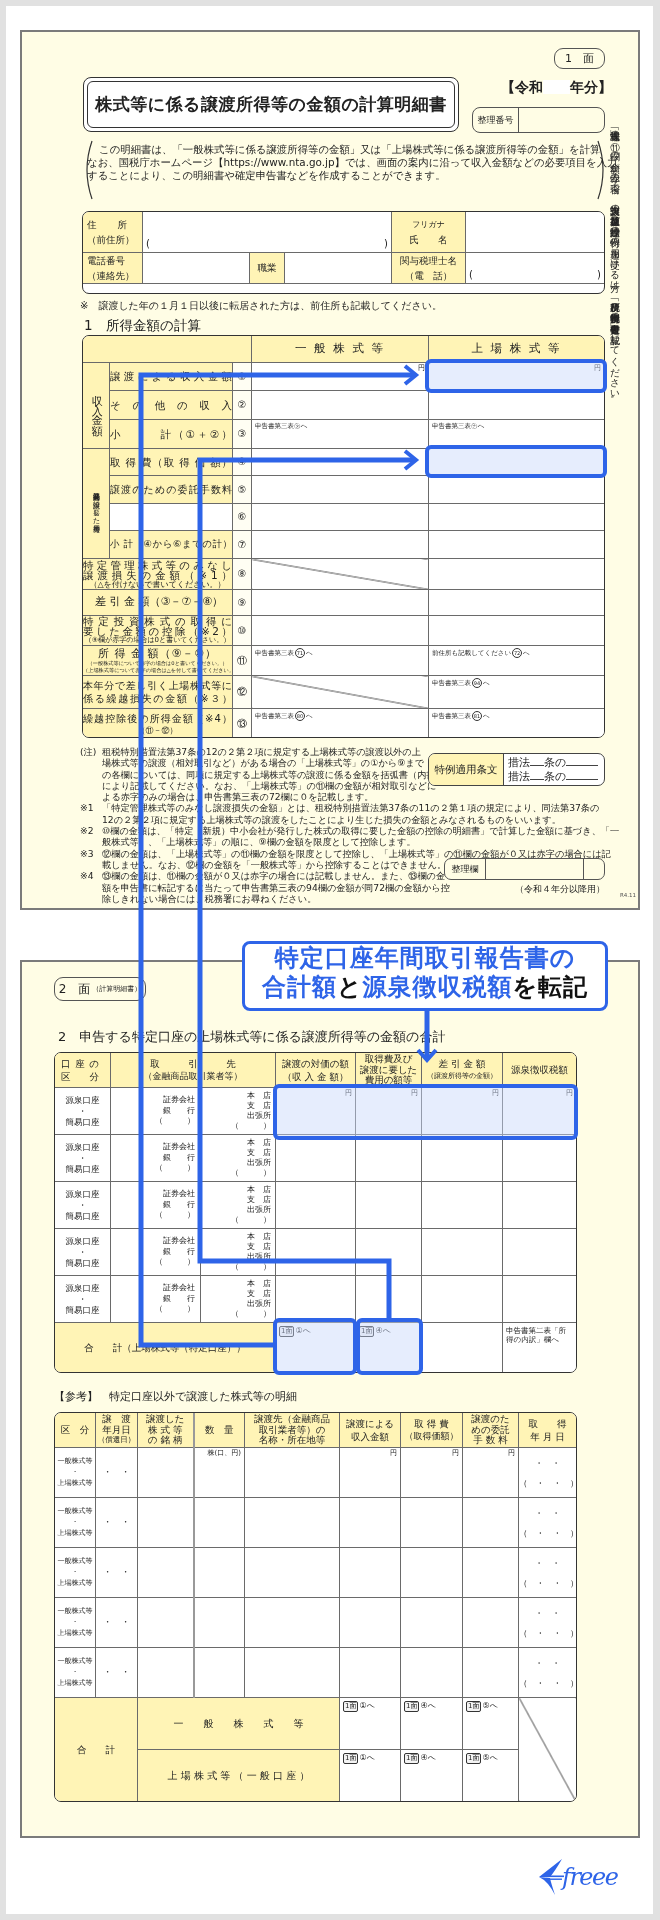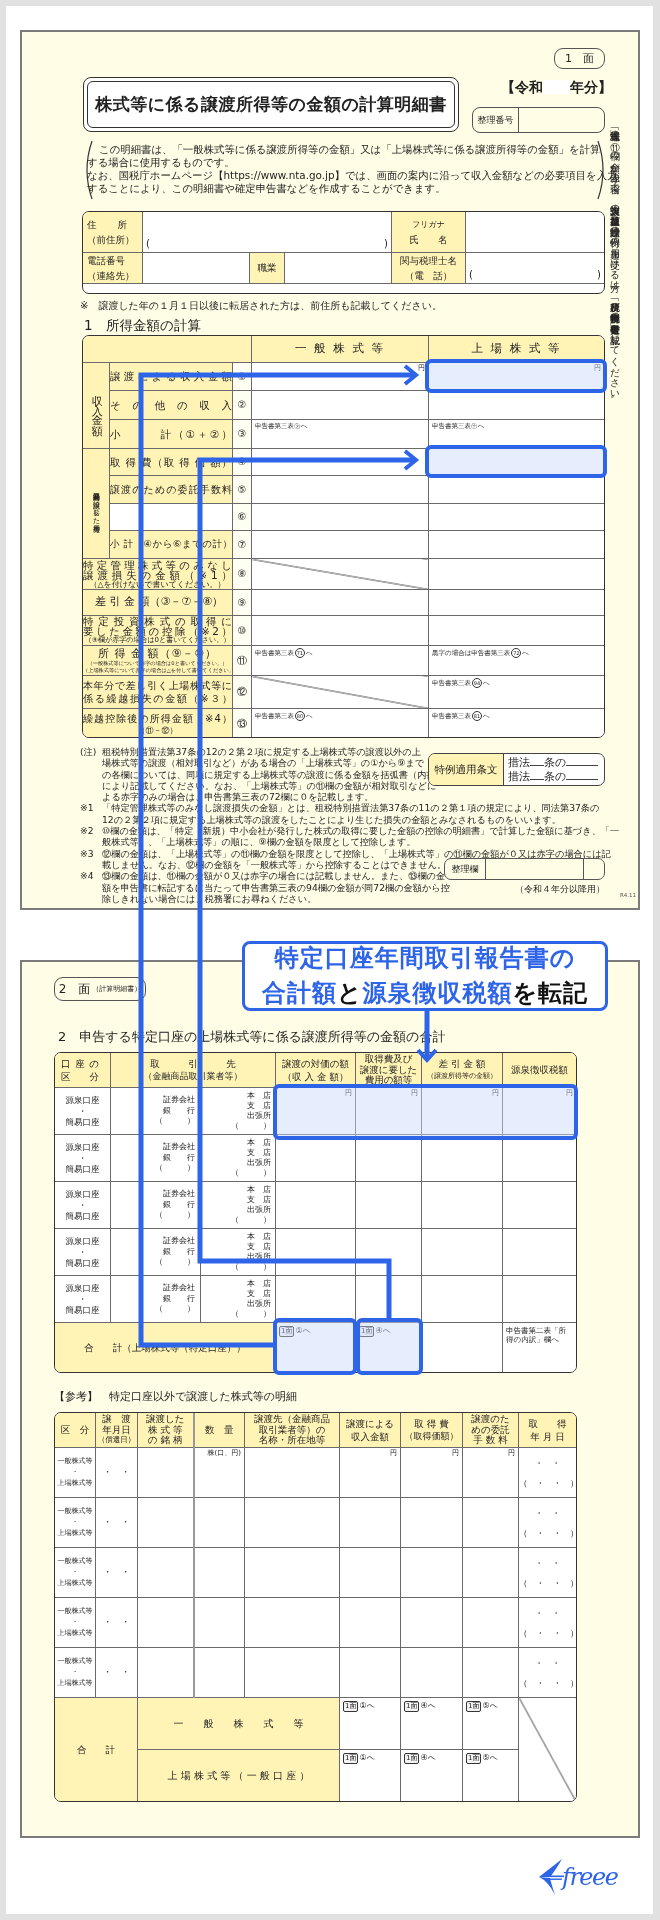--- a/index.html
+++ b/index.html
@@ -31,21 +31,21 @@
 .diag{background:linear-gradient(to top right,#fff calc(50% - 0.8px),#333 50%,#fff calc(50% + 0.8px))}
 .vt{writing-mode:vertical-rl;margin:0 auto;white-space:nowrap}
 .dotr{border-right:1px dotted #777 !important}
 .dotb{border-bottom:1px dotted #777 !important}
 .thickl{border-left:2px solid #999 !important}
 .tag{display:inline-block;border:1px solid #333;border-radius:2px;padding:0 1px;font-size:7px;line-height:9px;background:#f3f3f3;margin-right:1px}
 .tagline{position:absolute;top:3px;left:3px;font-size:8px;line-height:10px;white-space:nowrap}
 
 .hl{border:4px solid #2e64e8;border-radius:6px;background:rgba(200,216,250,0.45);z-index:4}
 .overlay{left:0;top:0;width:660px;height:1920px;z-index:5;pointer-events:none}
-.callout{z-index:6;background:#fff;border:3px solid #2e64e8;border-radius:8px;display:flex;flex-direction:column;align-items:center;justify-content:space-between;font-weight:bold;font-size:24px;line-height:29px;letter-spacing:1px;white-space:nowrap}
+.callout{z-index:6;background:#fff;border:3px solid #2e64e8;border-radius:8px;display:flex;flex-direction:column;align-items:center;justify-content:flex-start;font-weight:bold;font-size:24px;line-height:29px;letter-spacing:1px;white-space:nowrap}
 .blue{color:#2e64e8}
 .blk{color:#111}
 
 .notes{font-size:9.2px;line-height:11.3px;white-space:nowrap}
 .note-item{display:flex}
 .note-mark{width:22px;flex:none}
 </style>
 </head>
 <body>
 
@@ -72,21 +72,20 @@
     <span style="width:46px;border-right:1px solid #555;font-size:9px;display:flex;align-items:center;justify-content:center">整理番号</span>
     <span style="flex:1"></span>
   </div>
 
   <svg class="a" style="left:0;top:0" width="660" height="220">
     <path d="M92 141 Q82 170 92 199" stroke="#333" stroke-width="1.2" fill="none"></path>
     <path d="M598 141 Q608 170 598 199" stroke="#333" stroke-width="1.2" fill="none"></path>
   </svg>
   <div class="a nw" style="left:87px;top:143px;font-size:10.4px;line-height:13px">
     <div style="padding-left:12px">この明細書は、「一般株式等に係る譲渡所得等の金額」又は「上場株式等に係る譲渡所得等の金額」を計算</div>
-    <div>する場合に使用するものです。</div>
     <div style="">なお、国税庁ホームページ【https://www.nta.go.jp】では、画面の案内に沿って収入金額などの必要項目を入力</div>
     <div>することにより、この明細書や確定申告書などを作成することができます。</div>
   </div>
 
   <div class="a" style="left:608px;top:124px;width:14px;height:785px;writing-mode:vertical-rl;font-size:9.6px;line-height:14px;white-space:nowrap">「上場株式等」の⑪欄の金額が赤字の場合で、譲渡損失の損益通算及び繰越控除の特例の適用を受ける方は、「所得税及び復興特別所得税の確定申告書付表」も記載してください。</div>
 
   <div class="tw" style="left:82px;top:211px;width:523px;height:83px">
     <table style="width:522px">
       <colgroup>
           <col style="width:60px">
@@ -262,21 +261,21 @@
         <td colspan="2" class="yl lbl" style="font-size:11px;line-height:12px">
           <div class="c" style="letter-spacing:1px">所 得 金 額（⑨－⑩）</div>
           <div class="c" style="font-size:5.2px;line-height:7px">（一般株式等について赤字の場合は0と書いてください。）</div>
           <div class="c" style="font-size:5.2px;line-height:7px">（上場株式等について赤字の場合は△を付して書いてください。）</div>
         </td>
         <td class="num">⑪</td>
         <td class="inp">
           <span class="note"><span>申告書第三表</span><span class="cn">71</span><span>へ</span></span>
         </td>
         <td class="inp">
-          <span class="note"><span>黒字の場合は申告書第三表</span><span class="cn">72</span><span>へ</span></span>
+          <span class="note"><span>前住所も記載してください</span><span class="cn">72</span><span>へ</span></span>
         </td>
       </tr>
 
       <tr style="height:33px">
         <td colspan="2" class="yl lbl" style="font-size:10px;line-height:13px">
           <div class="j">本年分で差し引く上場株式等に</div>
           <div class="j">係る繰越損失の金額（※３）</div>
         </td>
         <td class="num">⑫</td>
         <td class="diag"></td>

